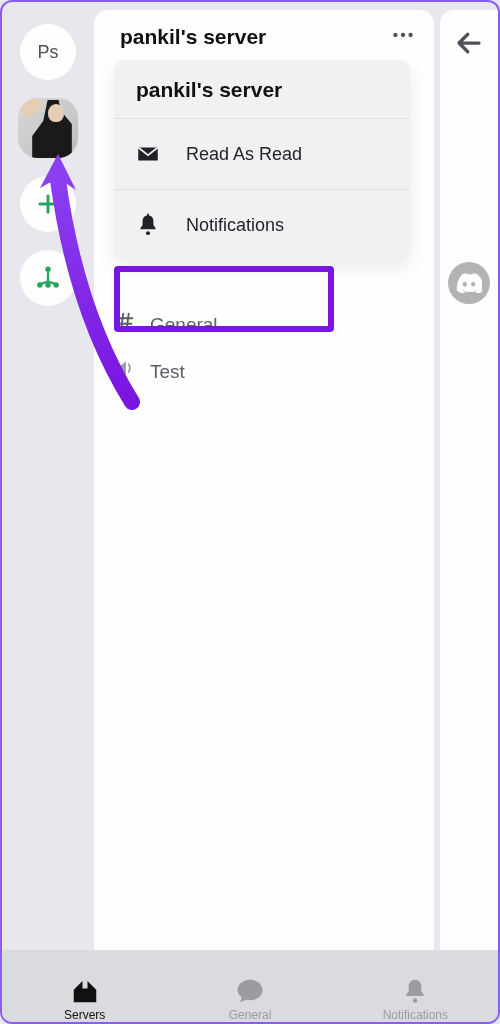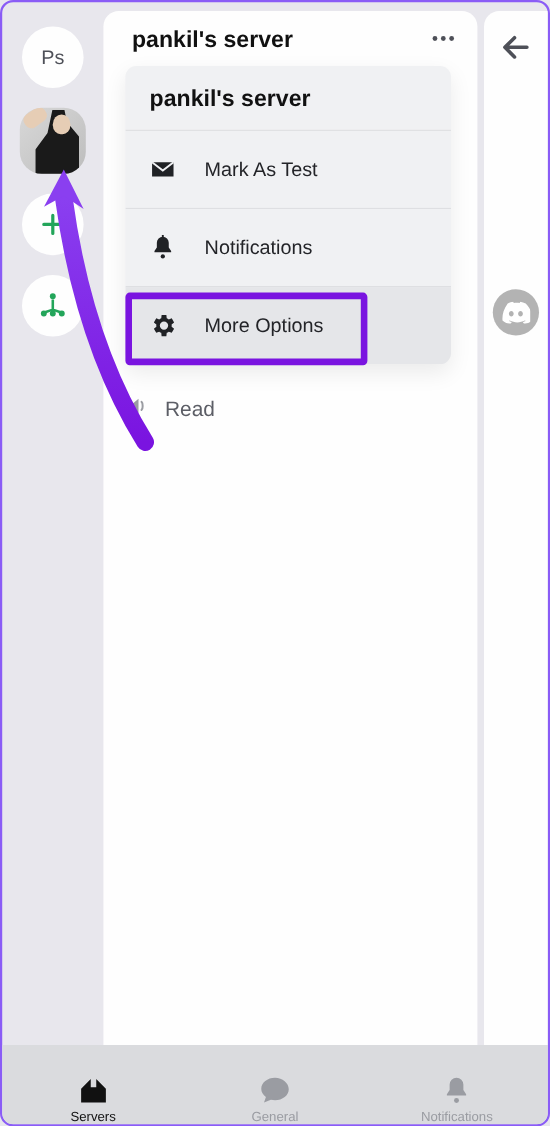--- a/index.html
+++ b/index.html
@@ -257,21 +257,21 @@
         </span>
         <span class="label">General</span>
       </div>
       <div class="channel-item">
         <span class="channel-icon">
           <svg viewBox="0 0 24 24">
             <path d="M4 9v6h4l5 4V5L8 9H4z" fill="#9a9ca2"></path>
             <path d="M16 8c1.5 1 1.5 7 0 8" stroke="#9a9ca2" stroke-width="2" fill="none" stroke-linecap="round"></path>
           </svg>
         </span>
-        <span class="label">Read</span>
+        <span class="label">Test</span>
       </div>
     </div>
   </div>
 
   <div class="right-sliver">
     <div class="back-arrow">
       <svg viewBox="0 0 24 24">
         <path d="M20 12H5M11 5l-7 7 7 7" stroke="#4e5058" stroke-width="2.6" stroke-linecap="round" stroke-linejoin="round" fill="none"></path>
       </svg>
     </div>
@@ -286,39 +286,31 @@
 
 <div class="dropdown">
   <div class="dropdown-title">pankil's server</div>
   <div class="dropdown-item">
     <span class="icon-slot">
       <svg viewBox="0 0 24 24">
           <path d="M3 6h18v12H3z" fill="#202225"></path>
           <path d="M3 6l9 7 9-7" stroke="#f0f1f3" stroke-width="1.6" fill="none"></path>
         </svg>
     </span>
-    <span>Mark As Test</span>
+    <span>Read As Read</span>
   </div>
   <div class="dropdown-item">
     <span class="icon-slot">
       <svg viewBox="0 0 24 24">
           <path d="M12 3a5 5 0 0 0-5 5v4l-2 3v1h14v-1l-2-3V8a5 5 0 0 0-5-5z" fill="#202225"></path>
           <rect x="11.2" y="1.5" width="1.6" height="3" fill="#202225"></rect>
           <circle cx="12" cy="19.5" r="1.8" fill="#202225"></circle>
         </svg>
     </span>
     <span>Notifications</span>
-  </div>
-  <div class="dropdown-item highlighted">
-    <span class="icon-slot">
-      <svg viewBox="0 0 24 24">
-          <path fill="#202225" d="M19.4 13a7.5 7.5 0 0 0 0-2l2.1-1.6-2-3.5-2.5 1a7.4 7.4 0 0 0-1.7-1L15 3h-4l-.3 2.9a7.4 7.4 0 0 0-1.7 1l-2.5-1-2 3.5L6.6 11a7.5 7.5 0 0 0 0 2l-2.1 1.6 2 3.5 2.5-1a7.4 7.4 0 0 0 1.7 1L11 21h4l.3-2.9a7.4 7.4 0 0 0 1.7-1l2.5 1 2-3.5zM13 15.5A3.5 3.5 0 1 1 16.5 12 3.5 3.5 0 0 1 13 15.5z"></path>
-        </svg>
-    </span>
-    <span>More Options</span>
   </div>
 </div>
 
 <div class="highlight-frame"></div>
 
 <svg class="annotation-arrow" style="left:34px; top:150px;" width="120" height="260" viewBox="0 0 120 260">
   <defs>
     <linearGradient id="g" x1="0" y1="1" x2="0" y2="0">
       <stop offset="0" stop-color="#7a14e0"></stop>
       <stop offset="1" stop-color="#8a3ff0"></stop>

